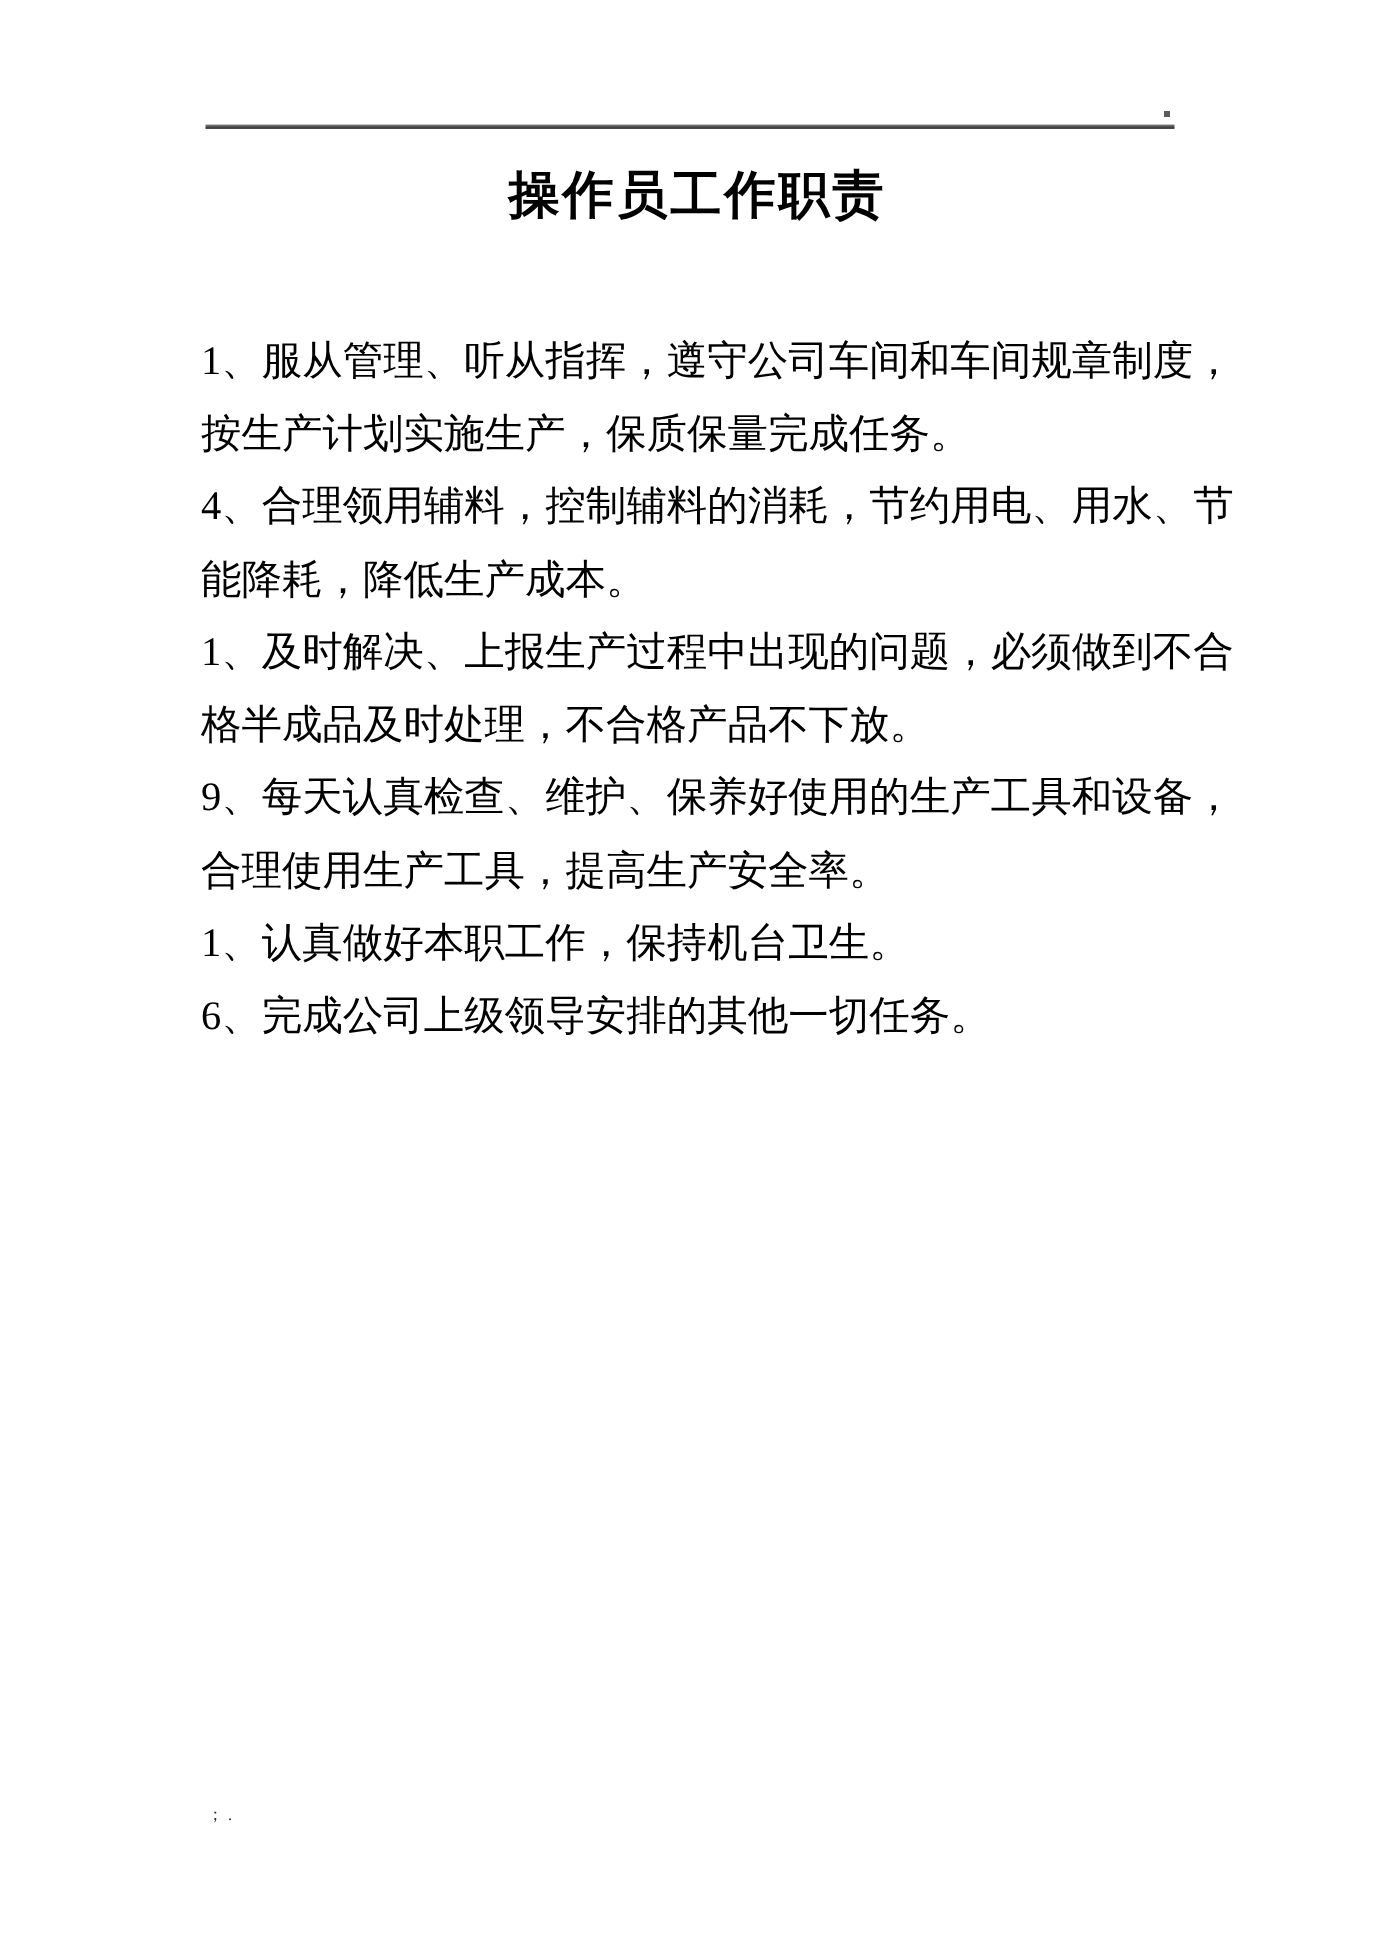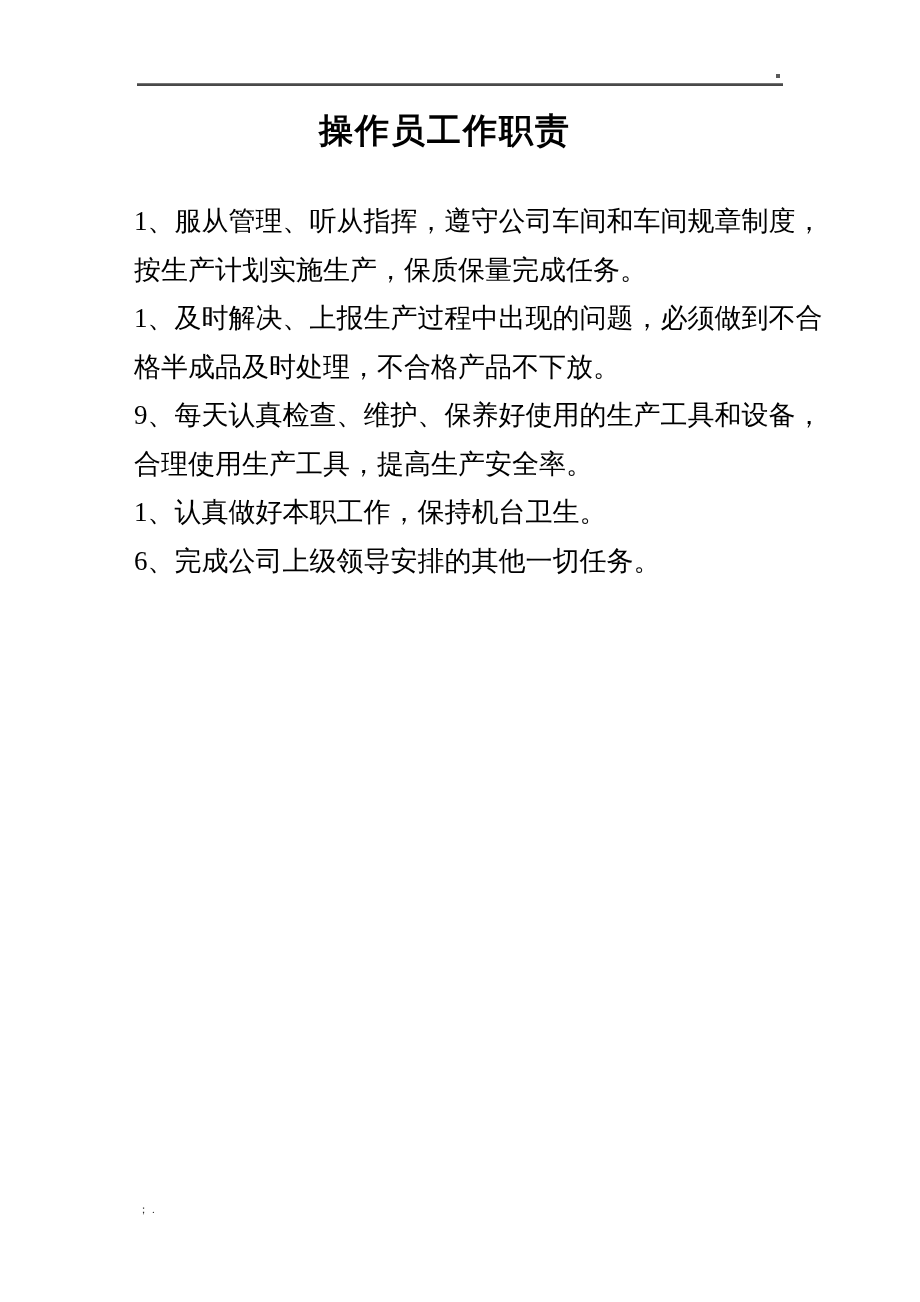--- a/index.html
+++ b/index.html
@@ -27,35 +27,35 @@
   .stray-dot {
     position: absolute;
     left: 776px;
     top: 74px;
     width: 4px;
     height: 4px;
     background: #5a5a5a;
   }
   .doc-title {
     position: absolute;
-    left: 132px;
+    left: 152px;
     top: 106px;
     width: 626px;
     margin: 0;
     font-size: 34px;
     font-weight: bold;
     line-height: 50px;
     text-align: center;
     letter-spacing: 2px;
     color: #000000;
   }
   .doc-body {
     position: absolute;
     left: 134px;
-    top: 197px;
+    top: 216px;
     width: 700px;
     font-size: 27px;
     line-height: 48.5px;
     text-align: left;
     color: #000000;
   }
   .doc-body p {
     margin: 0;
     padding: 0;
   }
@@ -73,20 +73,21 @@
 
 <div class="page">
 
   <div class="header-rule"></div>
   <div class="stray-dot"></div>
 
   <h1 class="doc-title">操作员工作职责</h1>
 
   <div class="doc-body">
     <p>1、服从管理、听从指挥，遵守公司车间和车间规章制度，按生产计划实施生产，保质保量完成任务。</p>
+    <p>4、合理领用辅料，控制辅料的消耗，节约用电、用水、节能降耗，降低生产成本。</p>
     <p>1、及时解决、上报生产过程中出现的问题，必须做到不合格半成品及时处理，不合格产品不下放。</p>
     <p>9、每天认真检查、维护、保养好使用的生产工具和设备，合理使用生产工具，提高生产安全率。</p>
     <p>1、认真做好本职工作，保持机台卫生。</p>
     <p>6、完成公司上级领导安排的其他一切任务。</p>
   </div>
 
   <div class="footer-marks">；.</div>
 
 </div>
 

